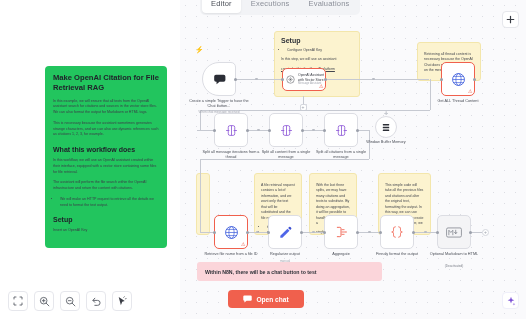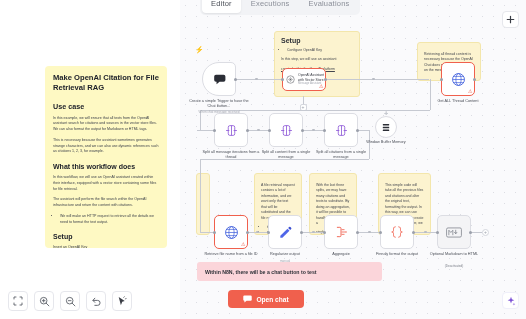--- a/index.html
+++ b/index.html
@@ -51,21 +51,21 @@
     background: #ffffff;
     color: #4b4f58;
     box-shadow: 0 1px 2px rgba(0,0,0,.08);
   }
 
   
   .note-blue {
     position: absolute;
     left: 45px; top: 66px;
     width: 122px; height: 182px;
-    background: #fef9c3;
+    background: #22c55e;
     border-radius: 4px;
     padding: 7px 8px;
     overflow: hidden;
   }
   .note-blue h1 { font-size: 7.6px; color: #20232b; line-height: 1.35; font-weight: bold; }
   .note-blue h2 { font-size: 7.2px; color: #20232b; margin-top: 8px; font-weight: bold; }
   .note-blue h3 { font-size: 7px;   color: #20232b; margin-top: 8px; font-weight: bold; }
   .note-blue p  { font-size: 3.6px; color: #3a3e48; line-height: 1.6; margin-top: 5px; }
   .note-blue ul { margin-top: 5px; padding-left: 7px; }
   .note-blue li { font-size: 3.6px; color: #3a3e48; line-height: 1.6; }
@@ -227,21 +227,20 @@
   <div id="leftpane"></div>
 
   <div class="tabbar">
     <div class="tab active">Editor</div>
     <div class="tab">Executions</div>
     <div class="tab">Evaluations</div>
   </div>
 
   <div class="note-blue">
     <h1>Make OpenAI Citation for File Retrieval RAG</h1>
-    <h2>Use case</h2>
     <p>In this example, we will ensure that all texts from the OpenAI assistant search for citations and sources in the vector store files. We can also format the output for Markdown or HTML tags.</p>
     <p>This is necessary because the assistant sometimes generates strange characters, and we can also use dynamic references such as citations 1, 2, 3, for example.</p>
     <h3>What this workflow does</h3>
     <p>In this workflow, we will use an OpenAI assistant created within their interface, equipped with a vector store containing some files for file retrieval.</p>
     <p>The assistant will perform the file search within the OpenAI infrastructure and return the content with citations.</p>
     <ul>
       <li>We will make an HTTP request to retrieve all the details we need to format the text output.</li>
     </ul>
     <h3>Setup</h3>
     <p>Insert an OpenAI Key</p>

